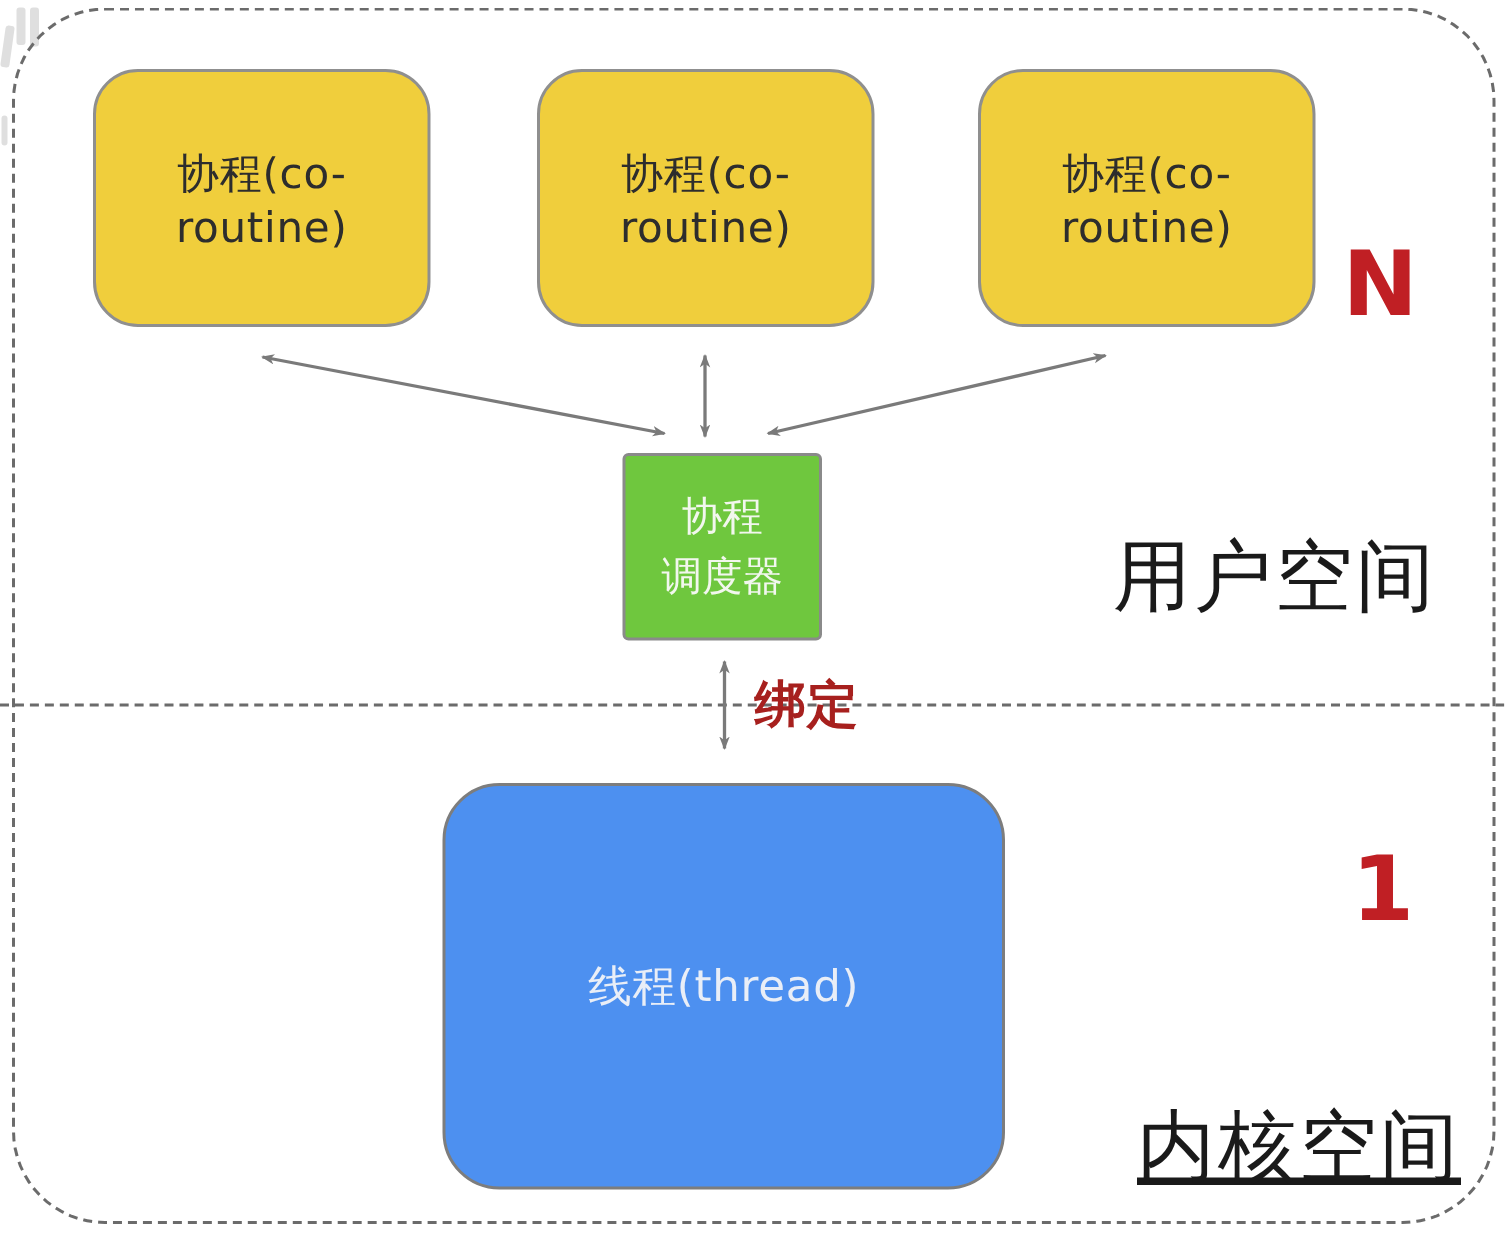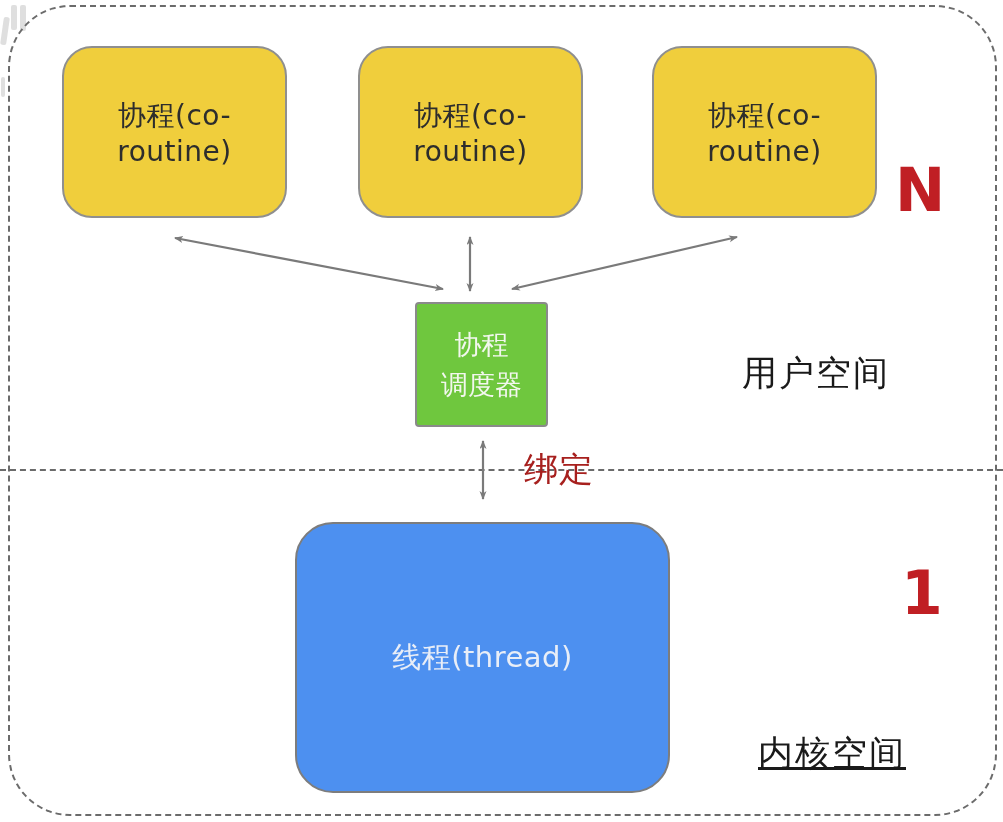--- a/index.html
+++ b/index.html
@@ -76,42 +76,42 @@
     height: 271px;
     background: #4d90f0;
     border: 2px solid #7d7d7d;
     border-radius: 38px;
     color: #e9eef7;
     font-size: 29px;
     letter-spacing: 0.5px;
   }
   .space-label {
     position: absolute;
-    font-size: 35px;
+    font-size: 52px;
     color: #1a1a1a;
     letter-spacing: 2px;
     white-space: nowrap;
   }
   .user-space-label { left: 742px; top: 350px; }
   .kernel-space-label { left: 758px; top: 730px; text-decoration: underline; }
   .count-label {
     position: absolute;
     font-weight: bold;
     font-size: 60px;
     color: #c01f24;
     line-height: 1;
   }
   .n-label { left: 895px; top: 160px; }
   .one-label { left: 901px; top: 563px; }
   .binding-label {
     position: absolute;
-    left: 524px;
+    left: 503px;
     top: 447px;
     font-size: 34px;
-    font-weight: normal;
+    font-weight: bold;
     color: #a7201e;
     letter-spacing: 1px;
   }
   .arrow-layer {
     position: absolute;
     left: 0;
     top: 0;
     width: 1003px;
     height: 822px;
     pointer-events: none;

